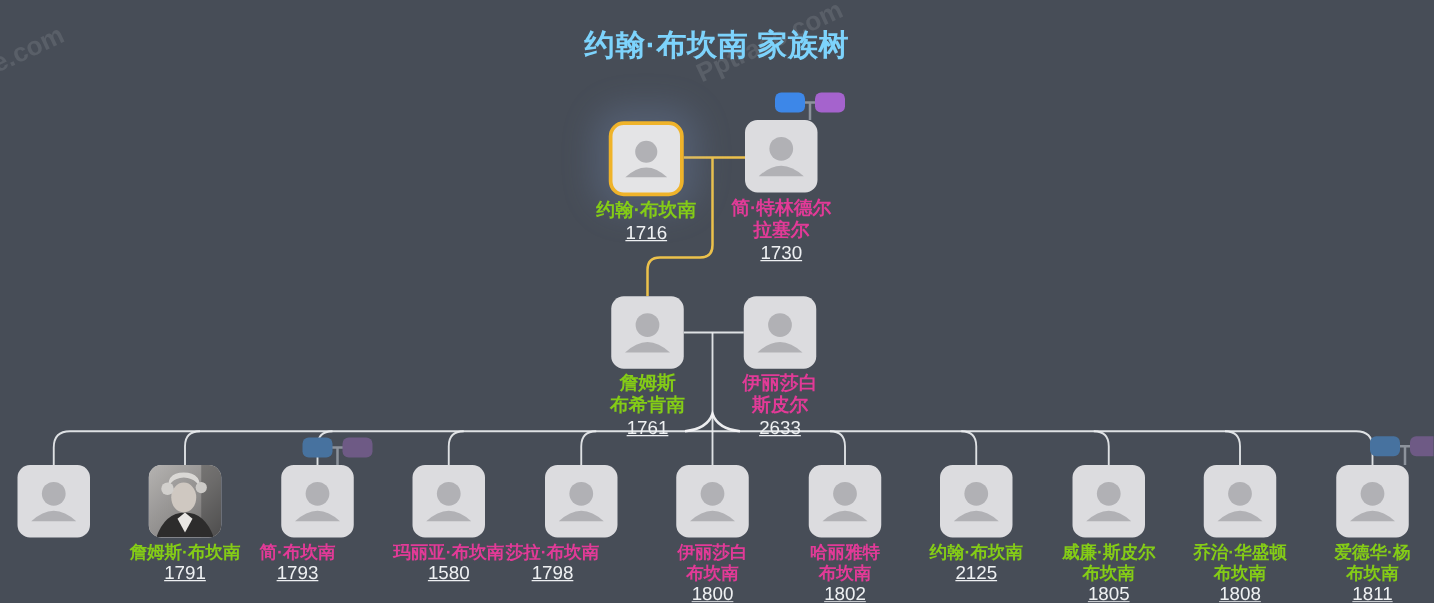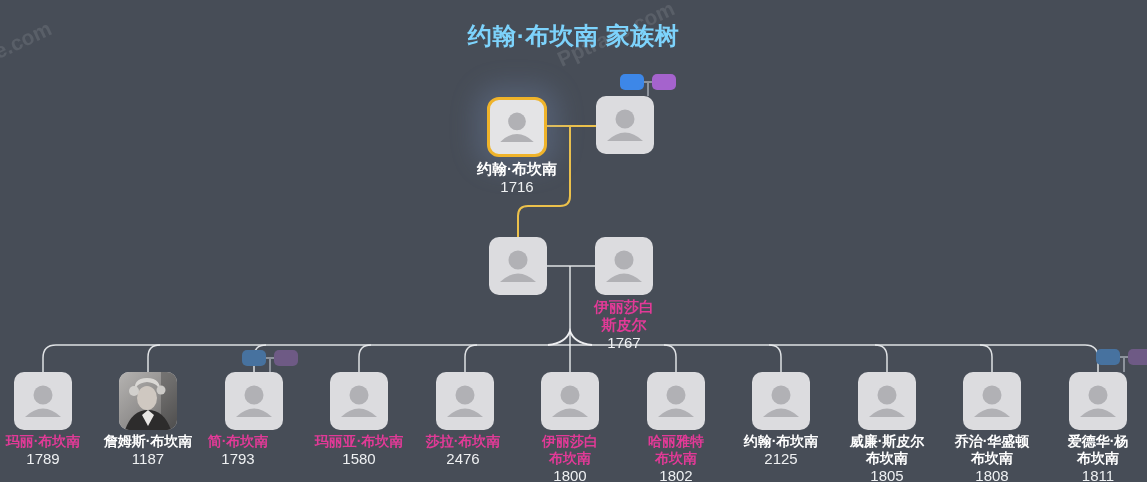--- a/index.html
+++ b/index.html
@@ -42,23 +42,23 @@
   
   .label{
     position:absolute;transform:translateX(-50%);text-align:center;
     z-index:3;pointer-events:none;
   }
   .label .name-line{
     display:block;font-weight:700;font-size:15px;line-height:18px;white-space:nowrap;
   }
   .label.small .name-line{font-size:14px;line-height:17px;}
   .label .name-line:empty{display:none;}
-  .label.male .name-line{color:#ffffff;}
+  .label.male .name-line{color:#84cc16;}
   .label.female .name-line{color:#e23a97;}
-  .label .year{display:block;color:#eef0f2;font-size:15px;line-height:18px;font-weight:400;}
+  .label .year{display:block;color:#eef0f2;font-size:15px;line-height:18px;font-weight:400;text-decoration:underline;}
   
   .partner-indicator{position:absolute;z-index:2;cursor:pointer;}
   .partner-indicator .chip{
     position:absolute;width:24px;height:16px;border-radius:5px;top:0;
   }
   .partner-indicator .chip.m{left:0;background:#3d87e8;}
   .partner-indicator .chip.f{left:32px;background:#a563cd;}
   .partner-indicator.muted .chip.m{background:#47729f;}
   .partner-indicator.muted .chip.f{background:#6e5a85;}
   .partner-indicator .hline{
@@ -224,51 +224,56 @@
       <circle class="ink" cx="29" cy="23" r="9.5"></circle>
         <path class="ink" d="M11 45 Q29 28 47 45 Z"></path>
     </svg>
   </div>
 
   <div class="label male" style="left:517px;top:160px;">
     <span class="name-line">约翰·布坎南</span>
 
     <span class="year">1716</span>
   </div>
-
+  <div class="label female" style="left:625px;top:158px;">
+    <span class="name-line">简·特林德尔</span>
+    <span class="name-line">拉塞尔</span>
+    <span class="year">1730</span>
+  </div>
+
+  <div class="label male" style="left:518px;top:298px;">
+    <span class="name-line">詹姆斯</span>
+    <span class="name-line">布希肯南</span>
+    <span class="year">1761</span>
+  </div>
   <div class="label female" style="left:624px;top:298px;">
     <span class="name-line">伊丽莎白</span>
     <span class="name-line">斯皮尔</span>
-    <span class="year">1767</span>
-  </div>
-
-  <div class="label small female" style="left:43px;top:433px;">
-    <span class="name-line">玛丽·布坎南</span>
-
-    <span class="year">1789</span>
-  </div>
+    <span class="year">2633</span>
+  </div>
+
   <div class="label small male" style="left:148px;top:433px;">
     <span class="name-line">詹姆斯·布坎南</span>
 
-    <span class="year">1187</span>
+    <span class="year">1791</span>
   </div>
   <div class="label small female" style="left:238px;top:433px;">
     <span class="name-line">简·布坎南</span>
 
     <span class="year">1793</span>
   </div>
   <div class="label small female" style="left:359px;top:433px;">
     <span class="name-line">玛丽亚·布坎南</span>
 
     <span class="year">1580</span>
   </div>
-  <div class="label small female" style="left:463px;top:433px;">
+  <div class="label small female" style="left:442px;top:433px;">
     <span class="name-line">莎拉·布坎南</span>
 
-    <span class="year">2476</span>
+    <span class="year">1798</span>
   </div>
   <div class="label small female" style="left:570px;top:433px;">
     <span class="name-line">伊丽莎白</span>
     <span class="name-line">布坎南</span>
     <span class="year">1800</span>
   </div>
   <div class="label small female" style="left:676px;top:433px;">
     <span class="name-line">哈丽雅特</span>
     <span class="name-line">布坎南</span>
     <span class="year">1802</span>

